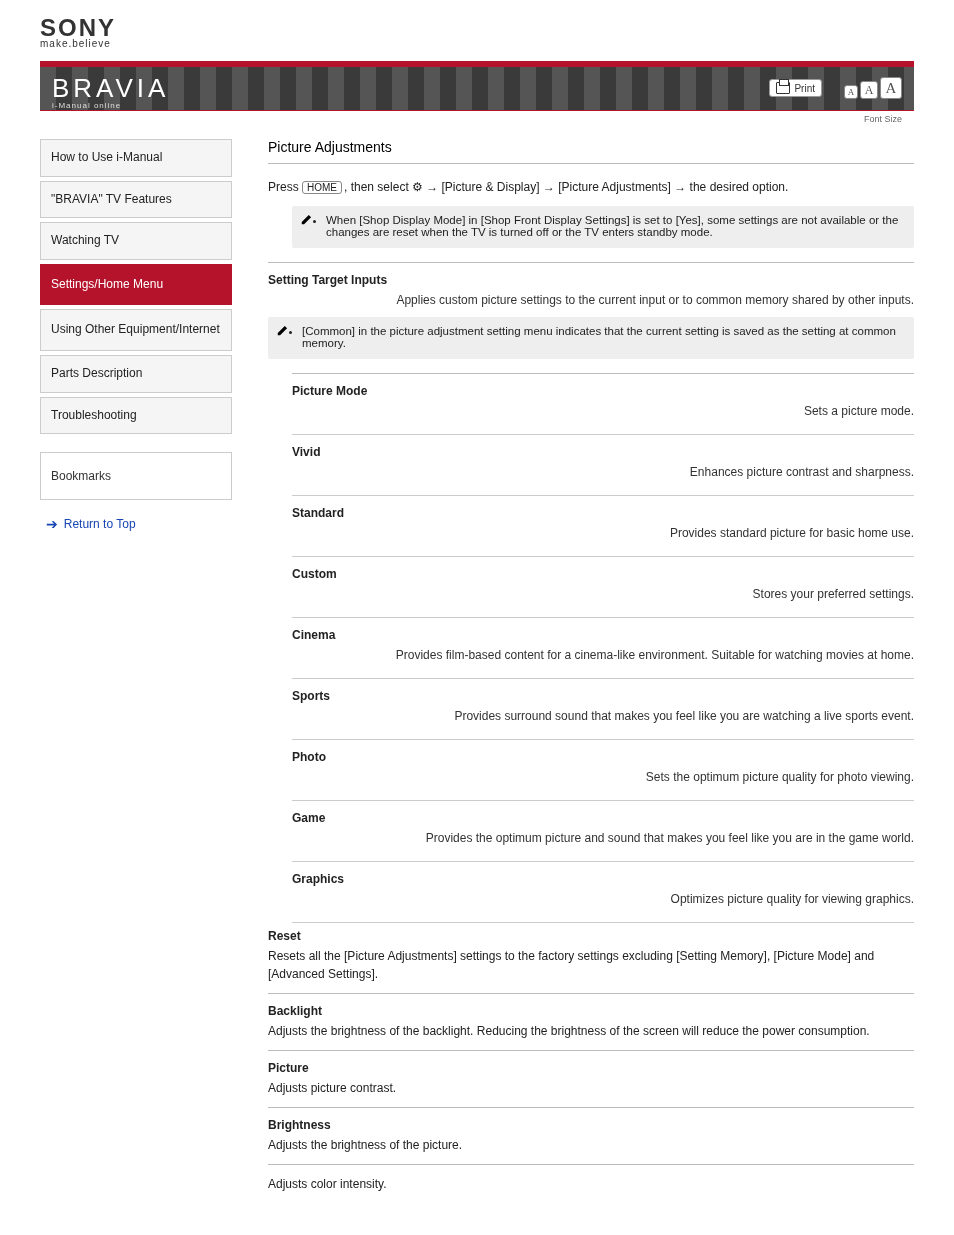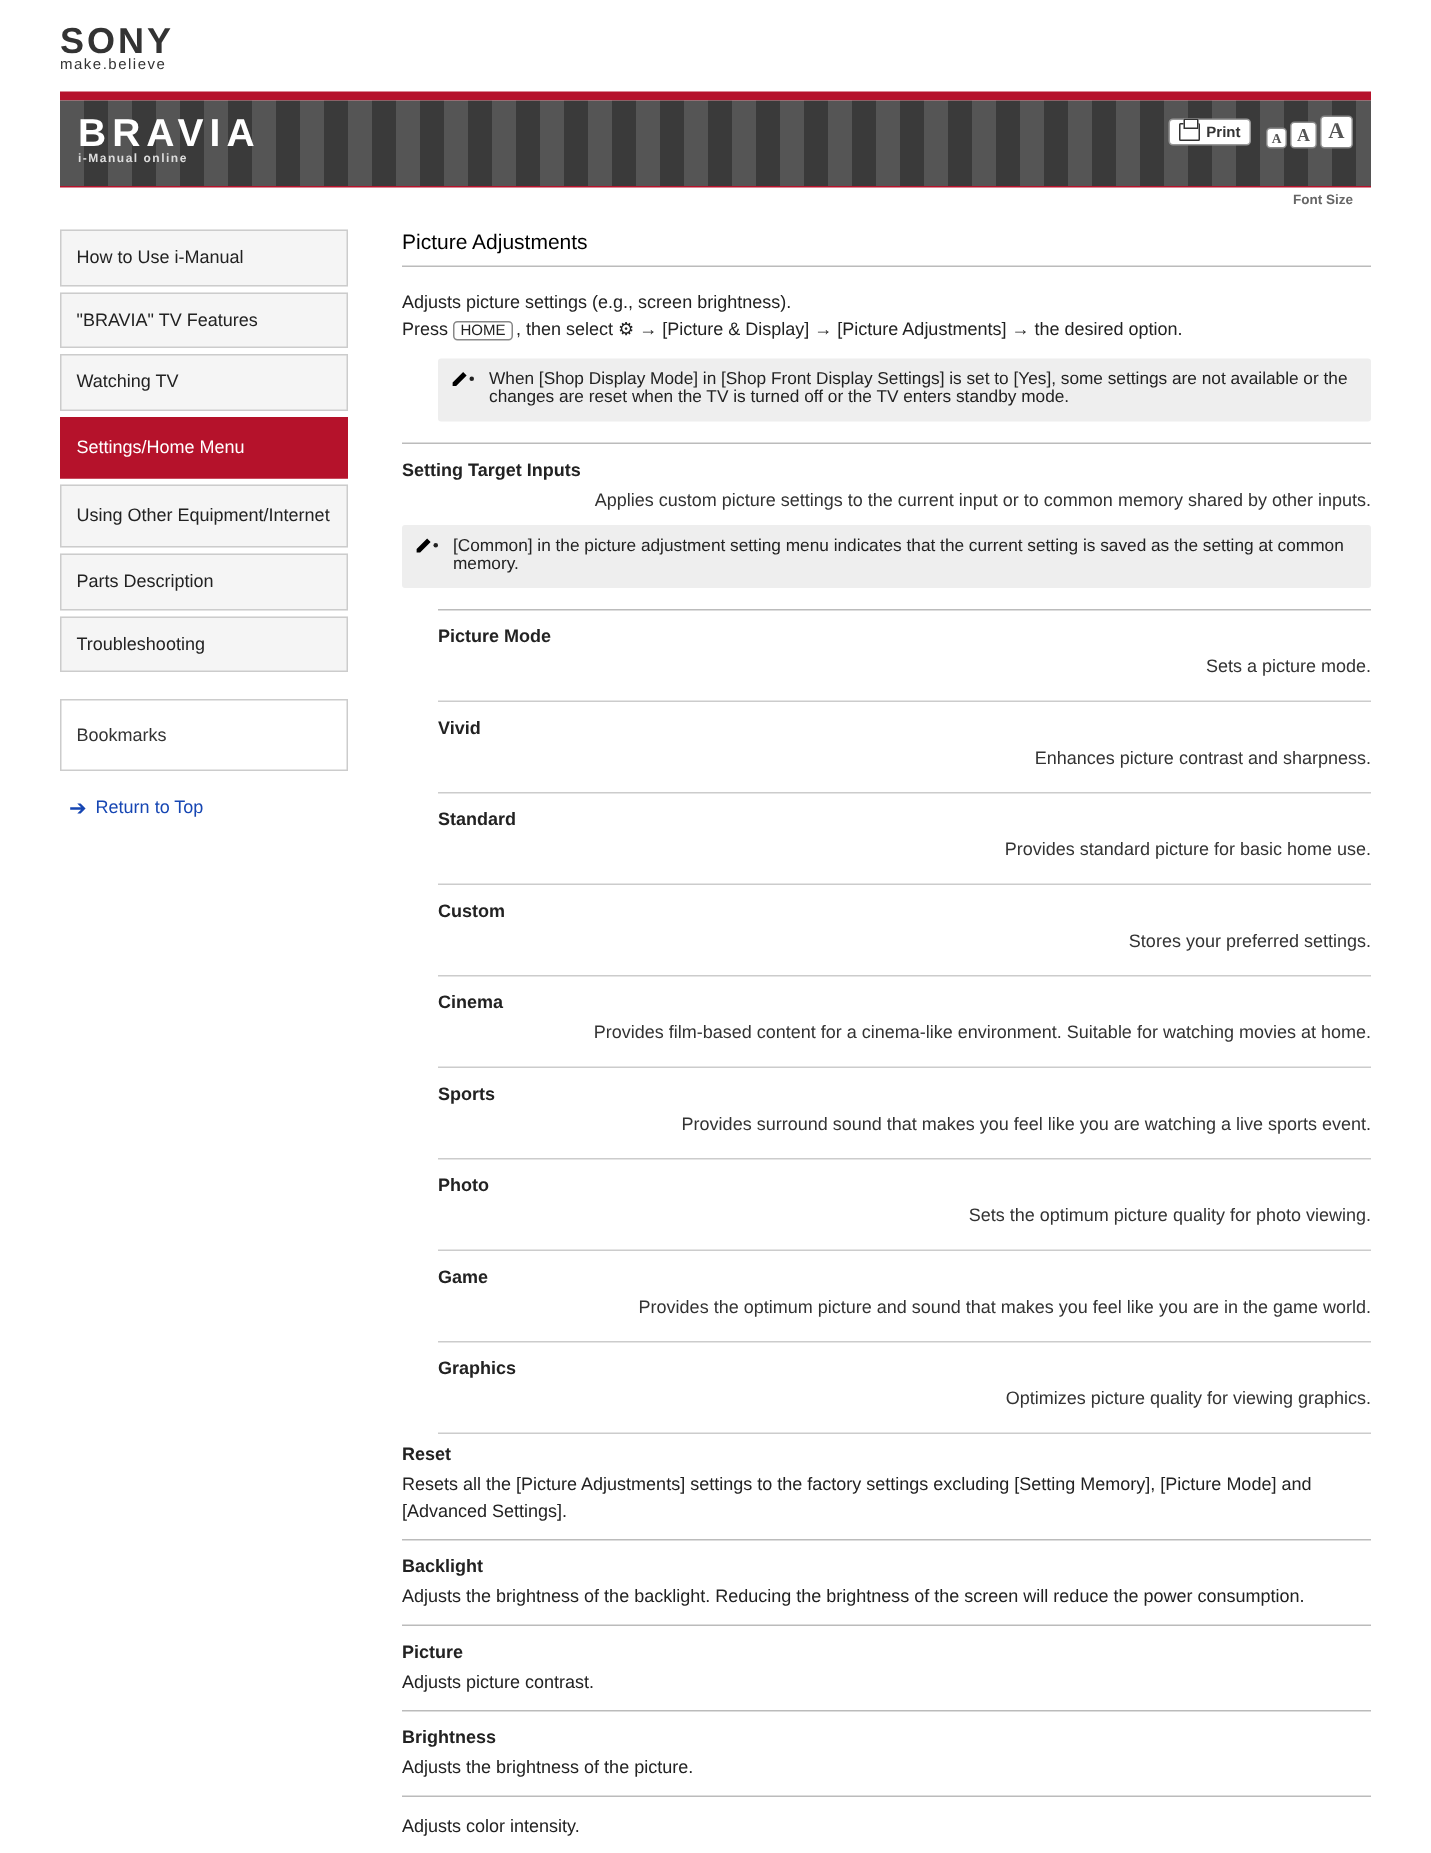--- a/index.html
+++ b/index.html
@@ -1,24 +1,24 @@
 <!DOCTYPE html>
 <html><head>
 <meta charset="utf-8">
 <style>
   * { box-sizing: border-box; margin: 0; padding: 0; }
   body { font-family: Arial, Helvetica, sans-serif; background: #fff; color: #333; width: 954px; }
   .header-top { padding: 16px 0 8px 40px; }
   .sony-logo { font-family: "Arial Black", Arial, sans-serif; font-weight: 900; font-size: 24px; letter-spacing: 2px; line-height: 1; }
   .tagline { font-size: 10px; letter-spacing: 1px; margin-top: -2px; }
   .accent-bar { height: 6px; background: #b5122b; margin: 4px 40px 0 40px; }
-  .striped-bar { position: relative; height: 58px; margin: 0 40px; background: repeating-linear-gradient(90deg,#555 0,#555 16px,#3a3a3a 16px,#3a3a3a 32px); border-bottom:1px solid #b5122b;font-weight:bold;}
+  .striped-bar { position: relative; height: 44px; margin: 0 40px; background: repeating-linear-gradient(90deg,#555 0,#555 16px,#3a3a3a 16px,#3a3a3a 32px); border-bottom:1px solid #b5122b;}
   .bravia { position:absolute; left:12px; top:6px; color:#fff; font-size:26px; letter-spacing:4px; font-family:"Arial Narrow",Arial,sans-serif; }
   .bravia-sub { position:absolute; left:12px; top:34px; color:#ddd; font-size:8px; letter-spacing:1px; }
-  .top-right { position:absolute; right:12px; top:10px; display:flex; gap:10px; align-items:center; }
+  .top-right { position:absolute; right:12px; top:10px; display:flex; gap:22px; align-items:center; }
   .print-btn { display:flex; align-items:center; gap:4px; background:#fff; border:1px solid #999; border-radius:3px; padding:2px 6px; font-size:10px; cursor:pointer; }
   .print-icon { width:14px; height:12px; border:1px solid #333; border-radius:1px; position:relative; }
   .print-icon::after{content:"";position:absolute;width:8px;height:5px;border:1px solid #333;top:-4px;left:2px;background:#fff;}
   .font-sizes { display:flex; gap:2px; align-items:flex-end; }
   .font-sizes span { display:inline-flex; align-items:center; justify-content:center; border:1px solid #888; background:#fff; border-radius:3px; color:#555; font-family:serif; cursor:pointer; }
   .fs-s{width:14px;height:14px;font-size:9px;} .fs-m{width:18px;height:18px;font-size:12px;} .fs-l{width:22px;height:22px;font-size:15px;}
   .font-label{position:absolute;right:12px;bottom:-14px;font-size:9px;color:#666;}
 
   .layout { display:flex; margin: 28px 40px 0 40px; gap: 36px; }
   .sidebar { width: 192px; flex-shrink:0; }
@@ -87,21 +87,20 @@
     <div class="bookmarks">Bookmarks</div>
     <div class="top-link">
       <span class="arrow">➔</span>
       <span>Return to Top</span>
     </div>
   </div>
 
   <div class="content">
     <div class="page-title">Picture Adjustments</div>
     <hr class="hr">
-    <div class="intro">Adjusts picture settings (e.g., screen brightness).</div>
     <div class="pathline">
       <span>Press </span><span class="key">HOME</span><span>, then select </span><span>⚙</span><span> → </span><span>[Picture &amp; Display]</span><span> → </span><span>[Picture Adjustments]</span><span> → </span><span>the desired option.</span>
     </div>
 
     <div class="indent">
       <div class="note-box">
         <svg class="pen-icon" viewBox="0 0 24 24">
             <path d="M3 17l4 4 12-12-4-4L3 17zm0 4h4l-4-4v4z" fill="#000"></path>
           </svg>
         <ul>

